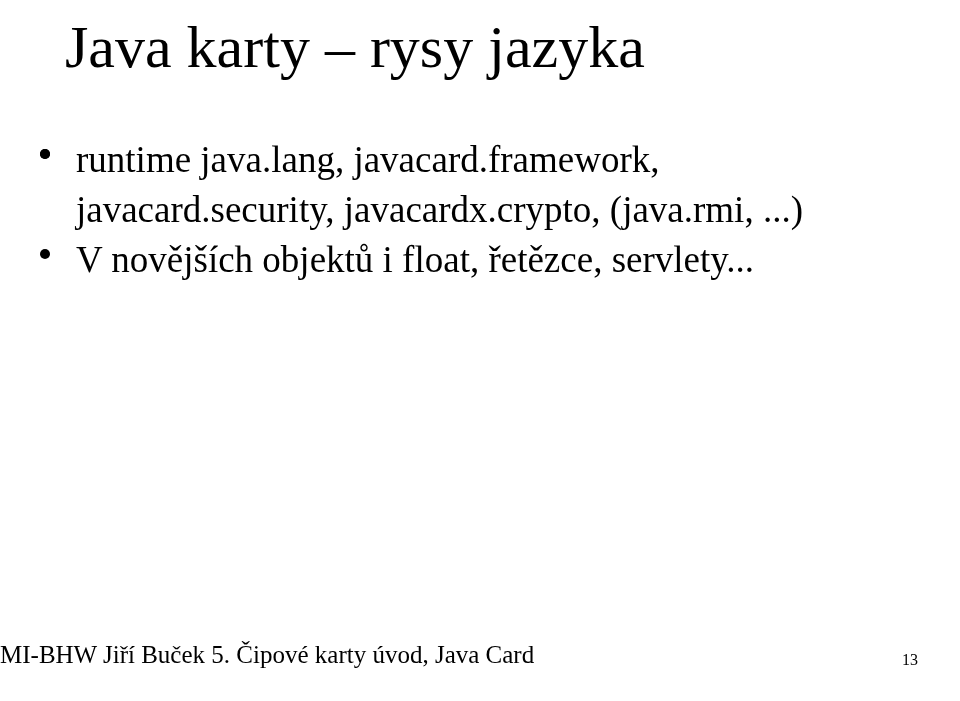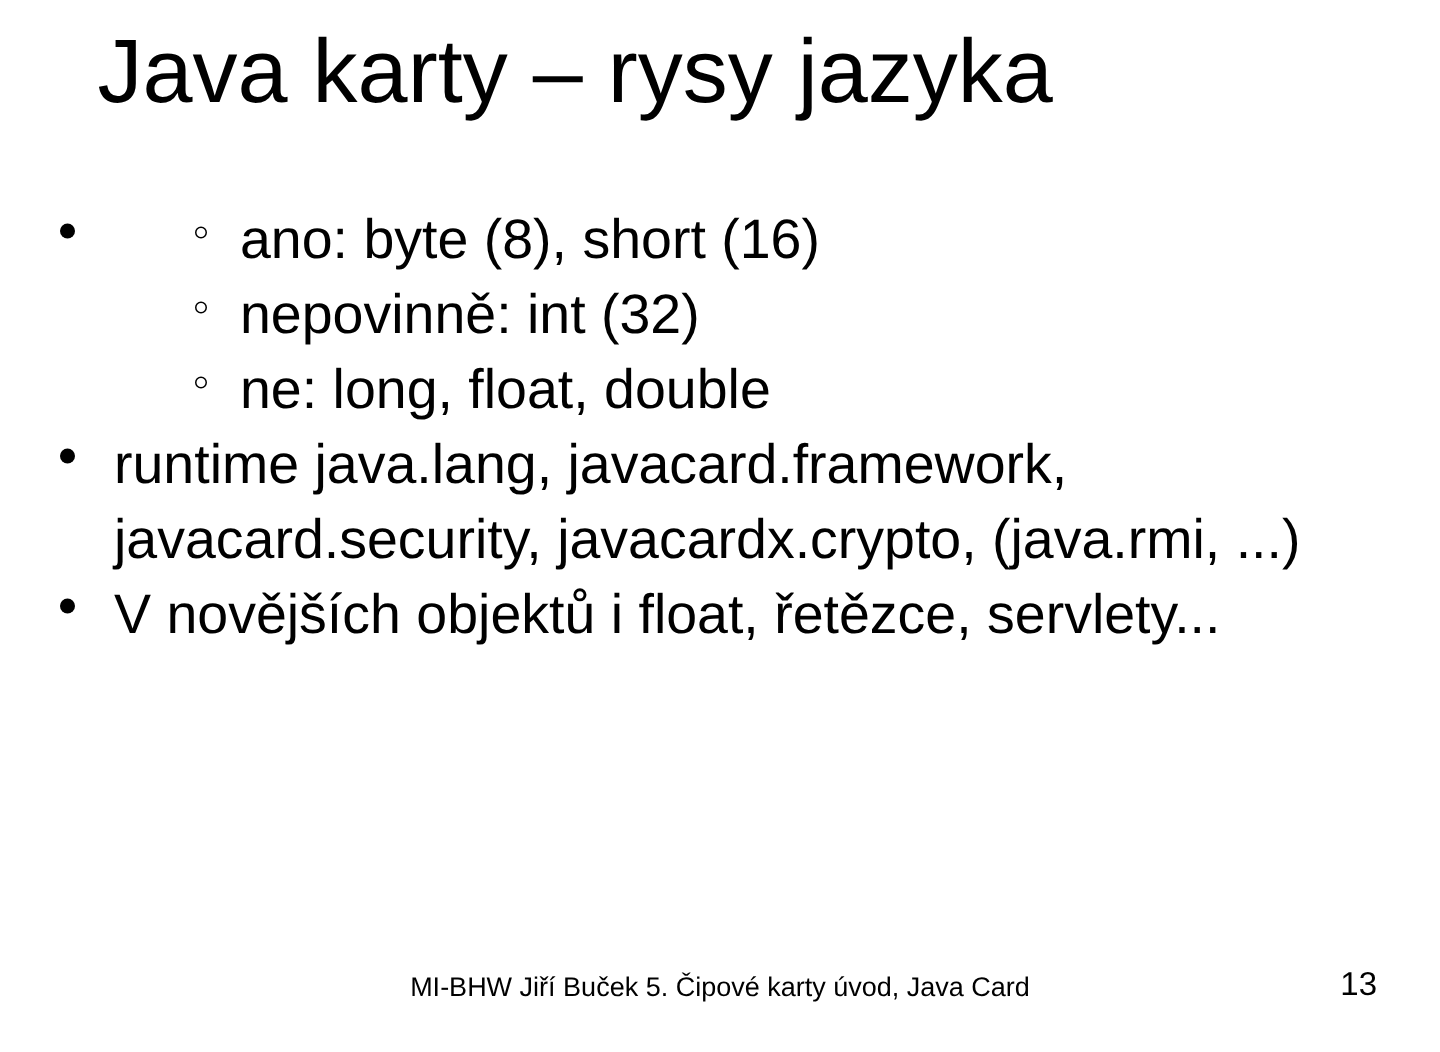--- a/index.html
+++ b/index.html
@@ -10,20 +10,21 @@
     background: #fff;
     font-family: Arial, Helvetica, sans-serif;
     color: #000;
     overflow: hidden;
   }
   .slide {
     position: relative;
     width: 960px;
     height: 701px;
     box-sizing: border-box;
+    font-family: Liberation Serif, serif;
   }
   .title {
     position: absolute;
     top: 13px;
     left: 65px;
     font-size: 60px;
     font-weight: 400;
     letter-spacing: 0px;
   }
   .content {
@@ -63,55 +64,41 @@
     height: 8px;
     border: 1.7px solid #000;
     border-radius: 50%;
     box-sizing: border-box;
   }
   .footer {
     position: absolute;
     bottom: 32px;
     left: 0;
     right: 0;
-    text-align: center;
-    font-size: 18px;
+    text-align: left;
+    font-size: 25px;
   }
   .pagenum {
     position: absolute;
     bottom: 32px;
     right: 42px;
-    font-size: 22px;
+    font-size: 16px;
   }
 </style>
 </head>
 <body>
 
 <div class="slide">
 
   <div class="title">Java karty – rysy jazyka</div>
 
   <div class="content">
 
     <div class="b1-item">
       <span class="dot"></span>
-      <div class="b2">
-        <div class="b2-item">
-          <span class="ring"></span>
-          <span>ano: byte (8), short (16)</span>
-        </div>
-        <div class="b2-item">
-          <span class="ring"></span>
-          <span>nepovinně: int (32)</span>
-        </div>
-        <div class="b2-item">
-          <span class="ring"></span>
-          <span>ne: long, float, double</span>
-        </div>
-      </div>
     </div>
 
 
     <div class="b1-item">
       <span class="dot"></span>
       <span>runtime java.lang, javacard.framework, javacard.security, javacardx.crypto, (java.rmi, ...)</span>
     </div>
 
     <div class="b1-item">
       <span class="dot"></span>

